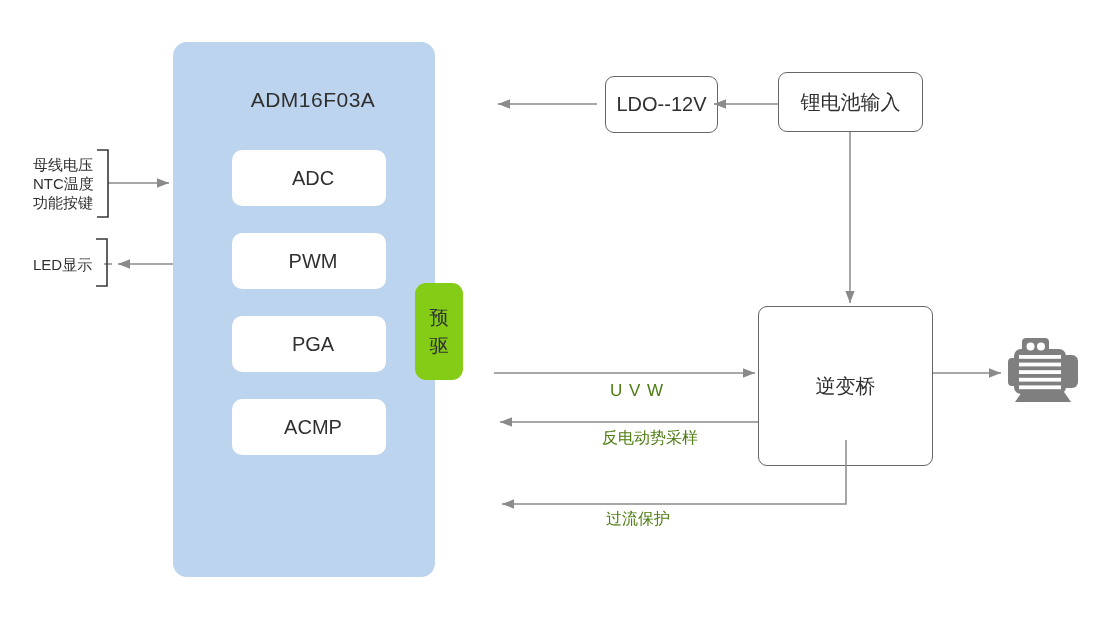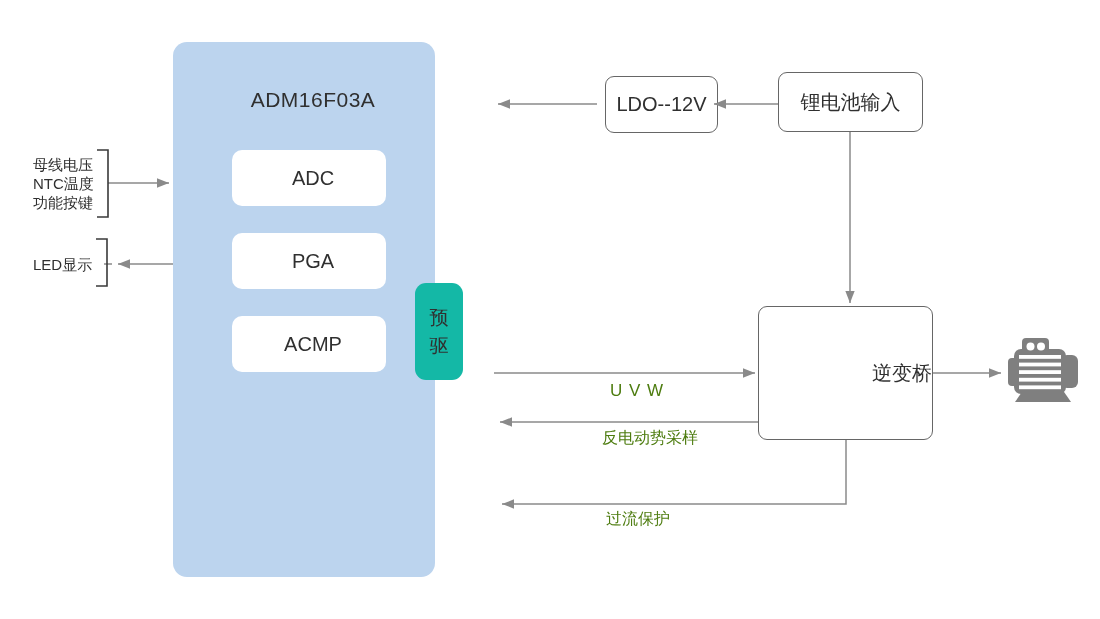--- a/index.html
+++ b/index.html
@@ -8,30 +8,30 @@
     font-family:"Liberation Sans",sans-serif;color:#303030;overflow:hidden;
   }
   
   .chip{position:absolute;left:173px;top:42px;width:262px;height:535px;
         background:#BCD4EE;border-radius:14px;}
   .chip-title{position:absolute;top:46px;left:0;width:280px;text-align:center;
         font-size:21px;letter-spacing:0.5px;}
   .modules{position:absolute;left:59px;top:108px;display:flex;flex-direction:column;gap:27px;}
   .module{width:146px;height:56px;background:#ffffff;border-radius:10px;
         display:flex;align-items:center;justify-content:center;font-size:20px;padding-left:8px;}
-  .predriver{position:absolute;left:242px;top:241px;width:48px;height:97px;background:#14b8a6;
+  .predriver{position:absolute;left:242px;top:241px;width:48px;height:97px;background:#84cc16;
         border-radius:11px;display:flex;align-items:center;justify-content:center;}
   .predriver span{display:block;width:21px;font-size:19px;line-height:28px;
         word-break:break-all;text-align:center;}
   
   .obox{position:absolute;background:#ffffff;border:1.5px solid #666666;border-radius:9px;
         box-sizing:border-box;display:flex;align-items:center;justify-content:center;font-size:20px;}
   .ldo{left:597px;top:76px;width:113px;height:57px;margin-left:8px;}
   .battery{left:778px;top:72px;width:145px;height:60px;}
-  .inverter{left:758px;top:306px;width:175px;height:134px;justify-content:flex-end;}
+  .inverter{left:758px;top:306px;width:175px;height:160px;}
   
   .siglabel{position:absolute;text-align:center;font-size:16px;color:#4d7c0f;}
   .uvw{left:562px;top:381px;width:150px;font-size:17px;letter-spacing:1px;}
   .bemf{left:570px;top:428px;width:160px;}
   .oc{left:563px;top:509px;width:150px;}
   
   .inputs{position:absolute;left:33px;top:155px;font-size:15px;line-height:19px;}
   .led{position:absolute;left:33px;top:256px;font-size:15px;}
   
   .overlay{position:absolute;left:0;top:0;width:1100px;height:619px;pointer-events:none;}
@@ -39,20 +39,21 @@
 </style>
 </head>
 <body>
 
 <div class="canvas">
 
   <div class="chip">
     <div class="chip-title">ADM16F03A</div>
     <div class="modules">
       <div class="module">ADC</div>
+      <div class="module">PWM</div>
       <div class="module">PGA</div>
       <div class="module">ACMP</div>
     </div>
     <div class="predriver">
       <span>预驱</span>
     </div>
   </div>
 
   <div class="obox ldo">
     <span>LDO--12V</span>

